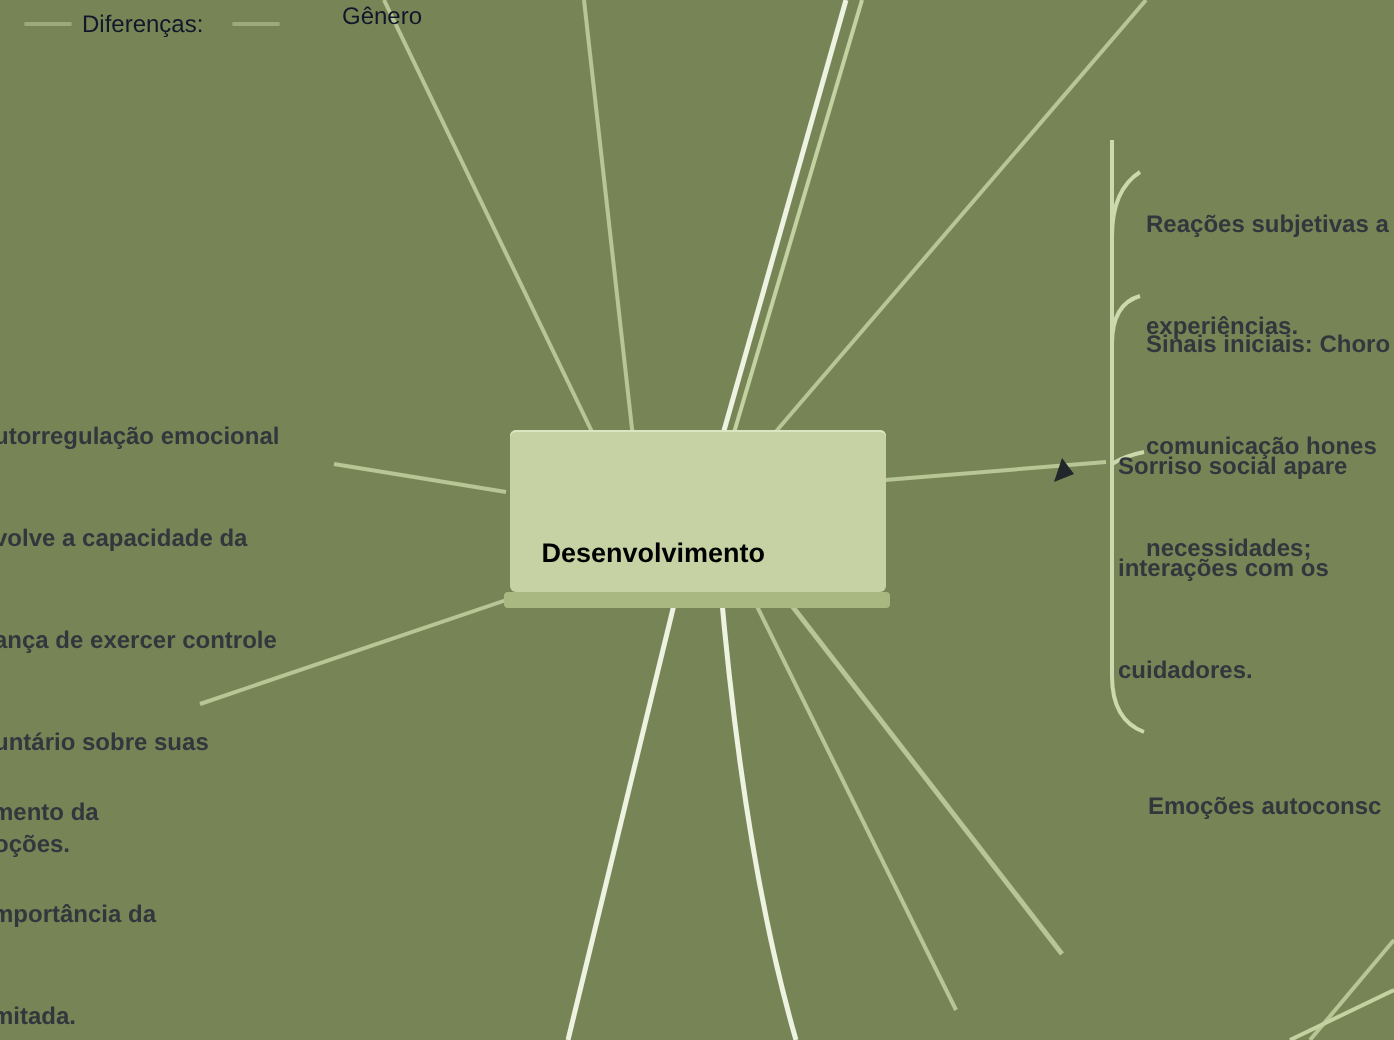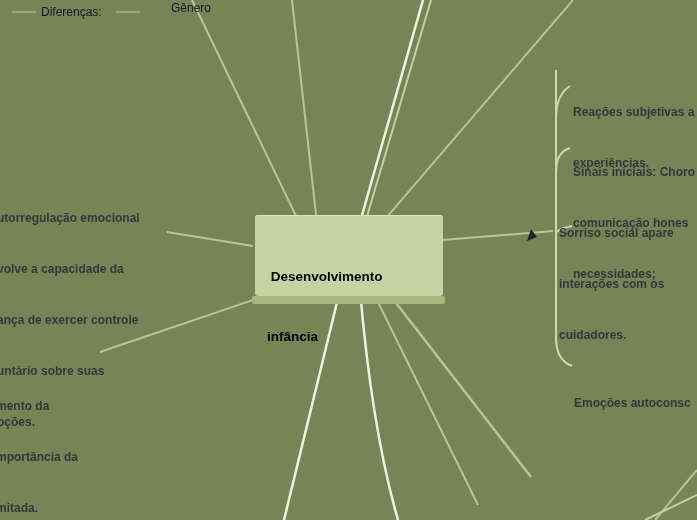--- a/index.html
+++ b/index.html
@@ -66,21 +66,20 @@
   <path d="M556,172 Q556,152 570,148" fill="none" stroke="#cdd9ad" stroke-width="2"></path>
   <path d="M556,232 Q562,228 572,226" fill="none" stroke="#cdd9ad" stroke-width="2"></path>
 
   <polygon points="527,241 531,229 537,237" fill="#20262a"></polygon>
 </svg>
 
 <div class="central-node"></div>
 <div class="central-underbar"></div>
 <div class="central-title">
   <div> Desenvolvimento</div>
-  <div>infância</div>
 </div>
 
 <div class="toplabel" style="left:41px;top:4px;">Diferenças:</div>
 <div class="toplabel" style="left:149px;top:0;margin-left:22px;">Gênero</div>
 
 <div class="block" style="left:-3px;top:176px;">
   <div>utorregulação emocional</div>
   <div>volve a capacidade da</div>
   <div>ança de exercer controle</div>
   <div>untário sobre suas</div>

